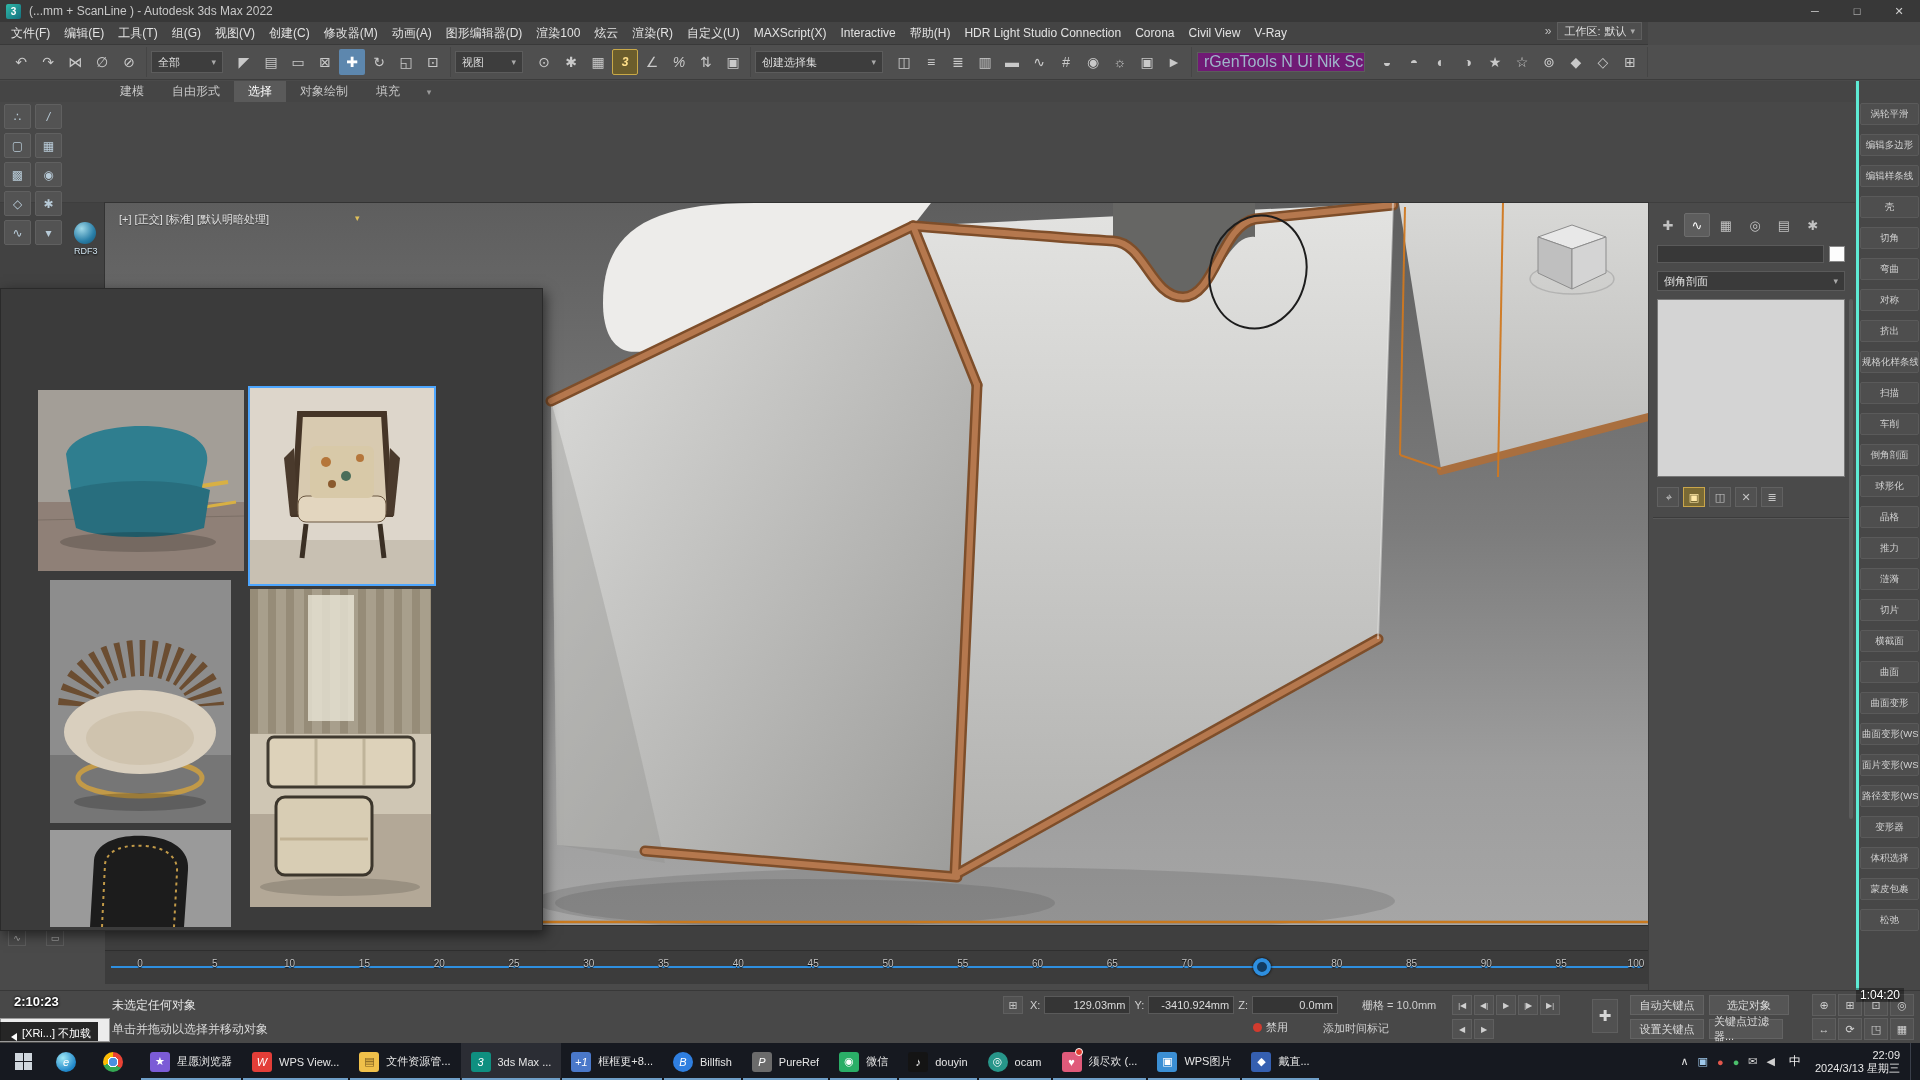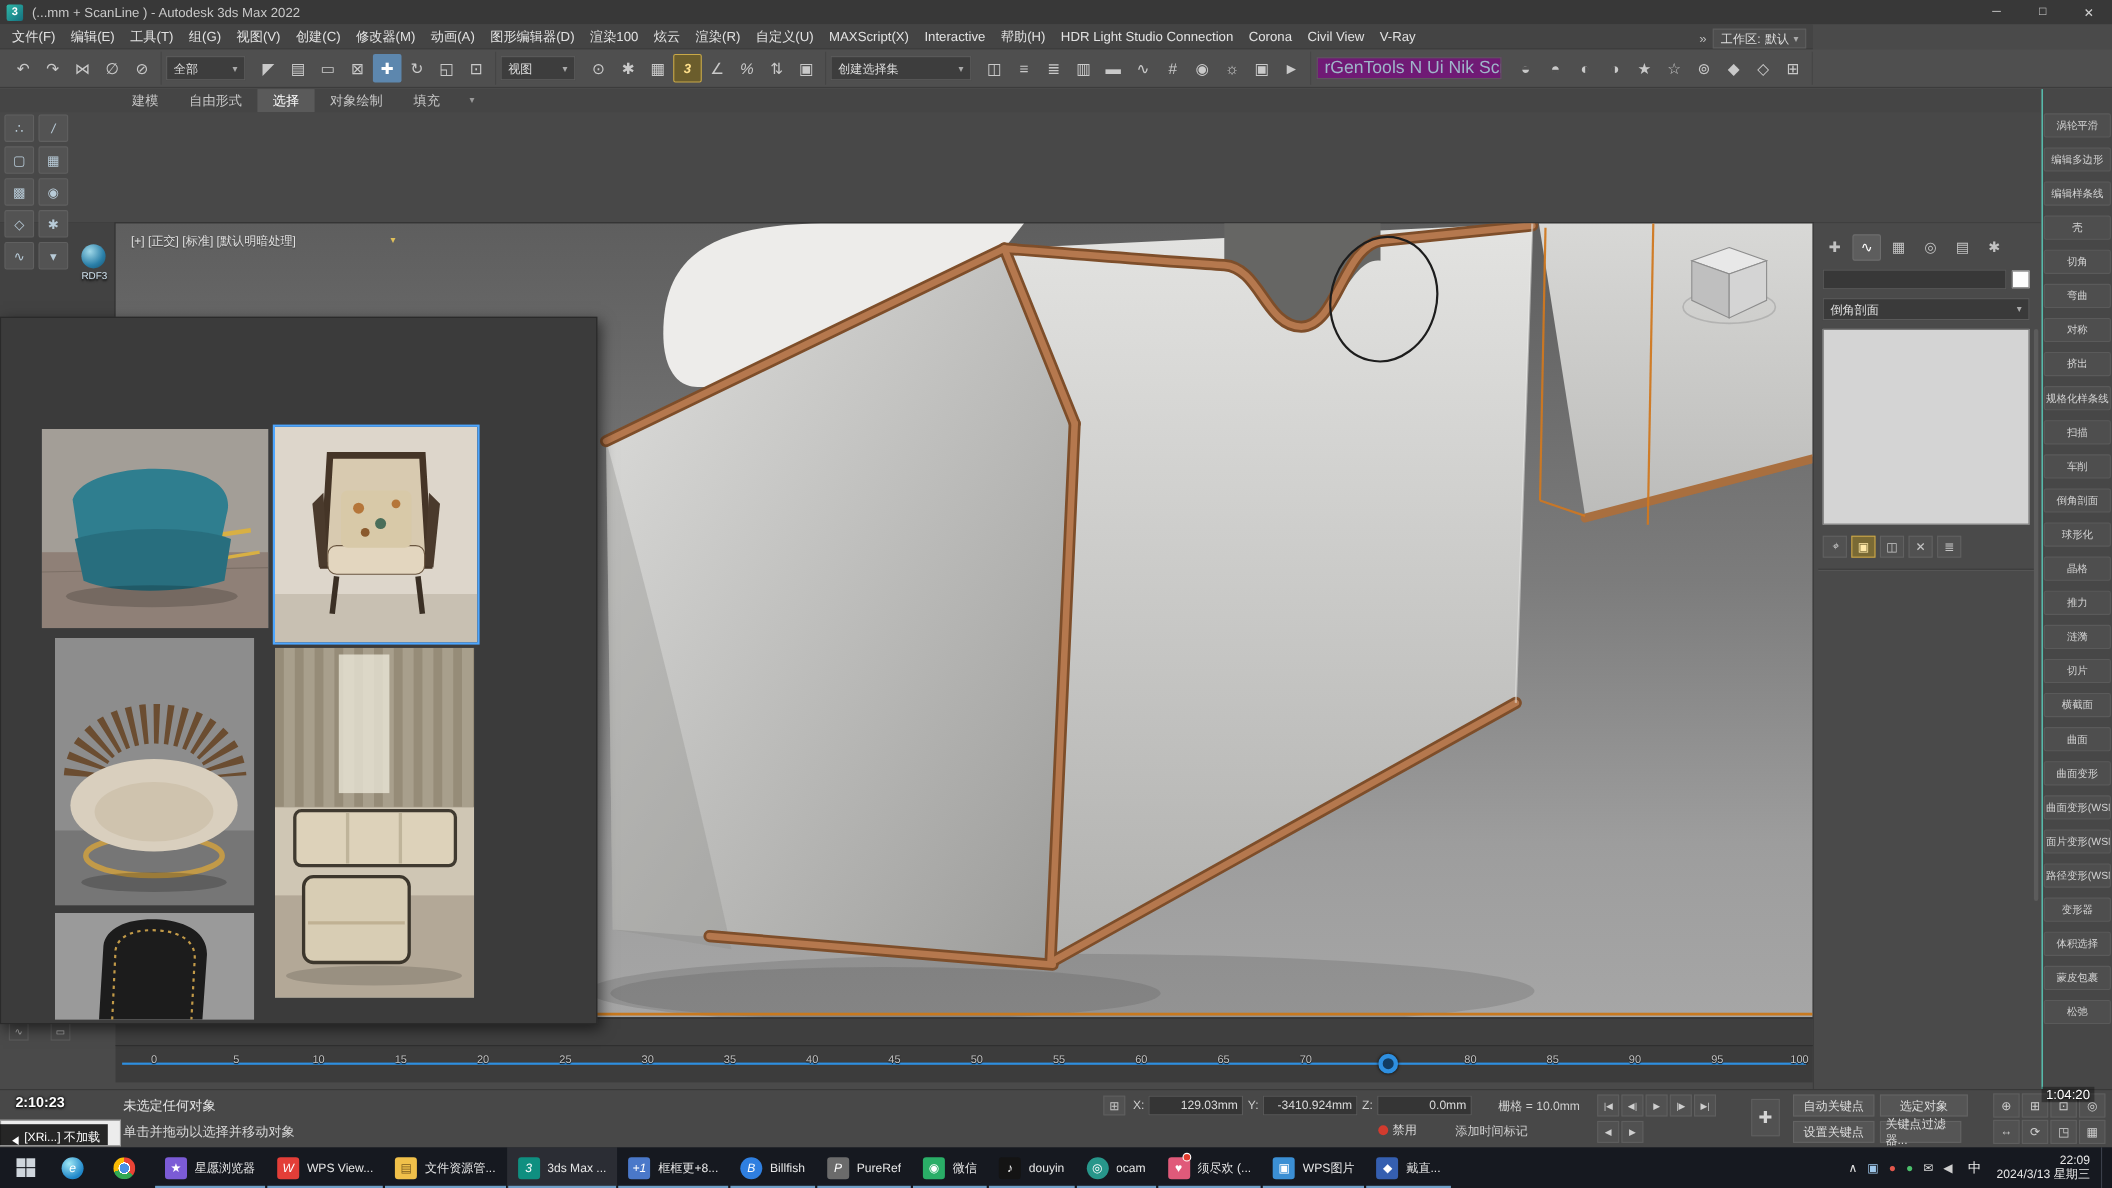--- a/index.html
+++ b/index.html
@@ -6,21 +6,21 @@
 html,body{width:1920px;height:1080px;overflow:hidden;background:#222}
 #screen{position:relative;width:1920px;height:1080px;background:#4a4a4a;font-family:"Liberation Sans","DejaVu Sans",sans-serif;color:#ddd;overflow:hidden}
 
 
 #titlebar{position:absolute;left:0;top:0;width:1920px;height:22px;background:#383838;display:flex;align-items:center;padding-left:6px;gap:8px;font-size:12px;color:#c8c8c8}
 .app-logo{width:15px;height:15px;background:linear-gradient(135deg,#2fb9a8,#14707f);color:#fff;font-size:10px;font-weight:bold;display:flex;align-items:center;justify-content:center;border-radius:2px;flex:none}
 #win-controls{margin-left:auto;display:flex;height:100%}
 .winbtn{width:42px;height:100%;display:flex;align-items:center;justify-content:center;font-size:11px;color:#cfcfcf}
 
 
-#menubar{position:absolute;top:22px;left:0;width:1648px;height:23px;background:#444;display:flex;align-items:flex-end;font-size:12px;border-bottom:1px solid #393939}
+#menubar{position:absolute;top:22px;left:0;width:1648px;height:23px;background:#444;display:flex;align-items:flex-start;font-size:12px;border-bottom:1px solid #393939}
 #menu-items{display:flex;height:100%;align-items:center;padding-left:4px;overflow:hidden;white-space:nowrap}
 .menu-item{padding:0 7px;line-height:22px;color:#e2e2e2;white-space:nowrap;flex:none}
 #menubar-right{margin-left:auto;display:flex;align-items:center;gap:6px;padding-right:6px;flex:none}
 #menu-overflow{color:#bbb;font-size:12px}
 #workspace-chip{display:flex;gap:4px;align-items:center;background:#4e4e4e;border:1px solid #5e5e5e;height:18px;padding:0 6px;font-size:11px;color:#ddd}
 
 
 #toolbar{position:absolute;top:45px;left:0;width:1920px;height:35px;background:#4f4f4f;border-bottom:1px solid #3c3c3c;display:flex;align-items:center;padding:0 4px}
 .tb-group{display:flex;align-items:center;gap:1px;padding:0 4px;border-right:1px solid #454545;height:30px}
 .tb-icon{width:26px;height:26px;display:flex;align-items:center;justify-content:center;color:#c9c9c9;font-size:14px;border-radius:2px}
@@ -65,21 +65,21 @@
 #obj-color-swatch{width:16px;height:16px;background:#fdfdfd;border:1px solid #888;flex:none}
 #modifier-list-dd{position:absolute;left:8px;top:68px;right:10px;height:20px;background:#3a3a3a;border:1px solid #5a5a5a;display:flex;align-items:center;padding:0 6px;font-size:11px;color:#e0e0e0}
 #modifier-stack{position:absolute;left:8px;top:96px;right:10px;height:178px;background:#d4d4d4;border:1px solid #777}
 #stack-toolbar{position:absolute;left:8px;top:284px;display:flex;gap:4px}
 .stack-icon{width:22px;height:20px;background:#515151;border:1px solid #616161;display:flex;align-items:center;justify-content:center;font-size:11px;color:#c5c5c5}
 .stack-icon[data-active="true"]{background:#7a6a35;border-color:#caa64a;color:#ffe9a8}
 #cmd-divider{position:absolute;left:4px;top:314px;right:6px;height:1px;background:#3c3c3c;box-shadow:0 1px 0 #575757}
 #cmd-scrollbar{position:absolute;right:2px;top:96px;width:4px;height:520px;background:#5c5c5c;border-radius:2px}
 
 
-#mod-col{position:absolute;left:1856px;top:81px;width:64px;height:909px;background:#474747;border-left:1px solid #5eead4;display:flex;flex-direction:column;padding:22px 1px 0 1px;gap:9px}
+#mod-col{position:absolute;left:1856px;top:81px;width:64px;height:909px;background:#474747;border-left:3px solid #5eead4;display:flex;flex-direction:column;padding:22px 1px 0 1px;gap:9px}
 .mod-btn{height:22px;flex:none;background:#4e4e4e;border:1px solid #5a5a5a;color:#d2d2d2;font-size:9.5px;font-family:inherit;white-space:nowrap;overflow:hidden;text-align:center;padding:0 1px;border-radius:2px}
 
 
 #track-gap{position:absolute;left:105px;top:925px;width:1543px;height:25px;background:#3f3f3f;border-top:1px solid #2e2e2e}
 #timeline{position:absolute;left:105px;top:950px;width:1543px;height:34px;background:#3c3c3c;border-top:1px solid #2f2f2f}
 #tl-line{position:absolute;left:6px;right:6px;top:15px;height:2px;background:#2e8fe0}
 #tl-labels{position:absolute;left:22px;width:1522px;top:7px;display:flex;justify-content:space-between}
 .tl-num{width:26px;text-align:center;font-size:10px;color:#c2c2c2;text-shadow:0 1px 1px #000}
 #tl-handle{position:absolute;top:7px;width:18px;height:18px;border-radius:50%;background:#123c62;border:4px solid #2e8fe0;box-shadow:0 0 3px #000}
 #tl-left-icons{position:absolute;left:8px;top:930px;display:flex;gap:20px;z-index:3}

